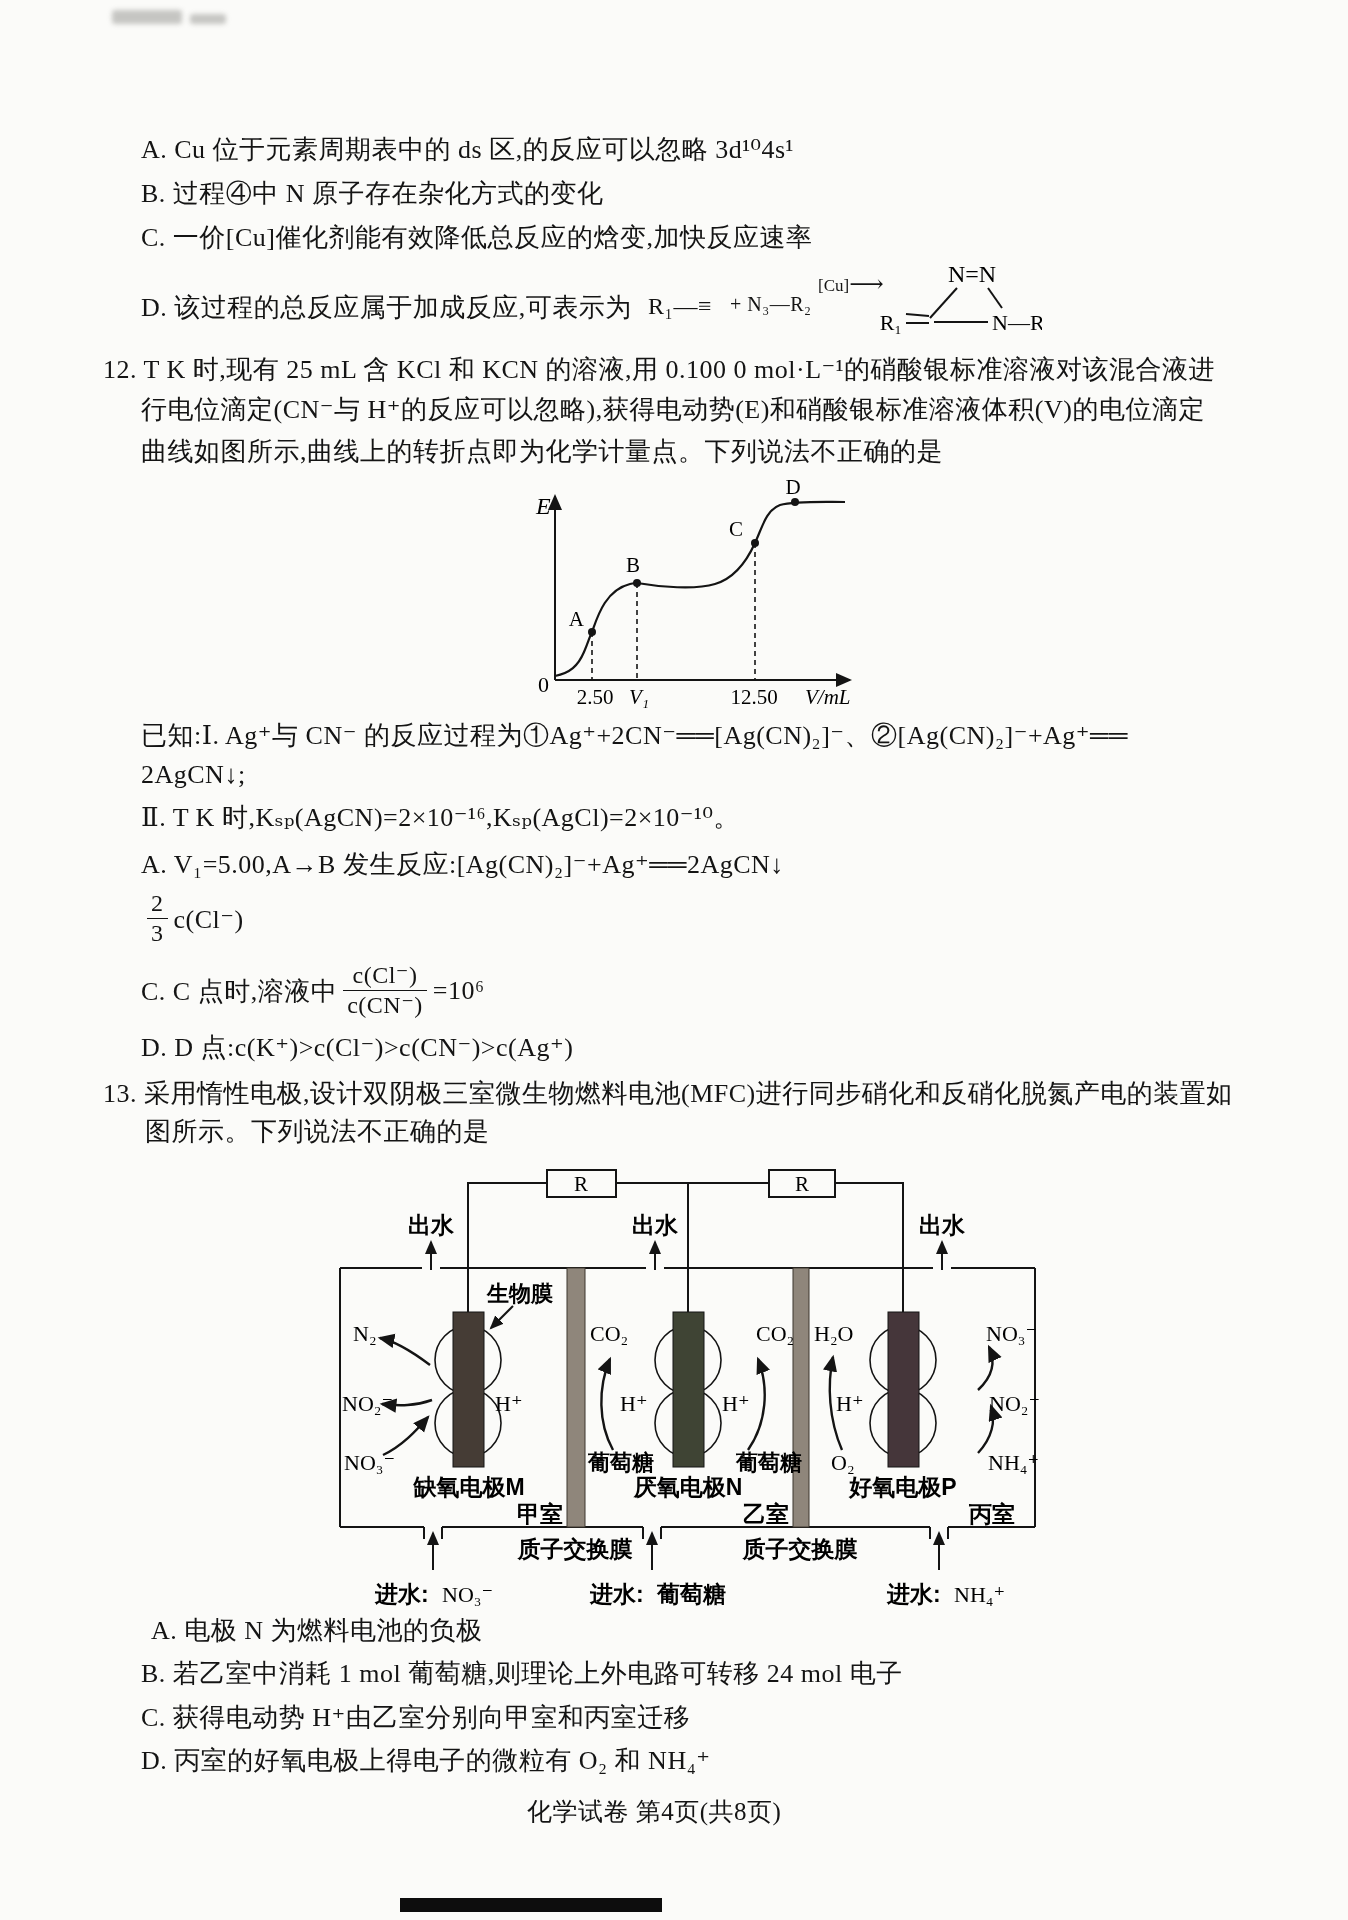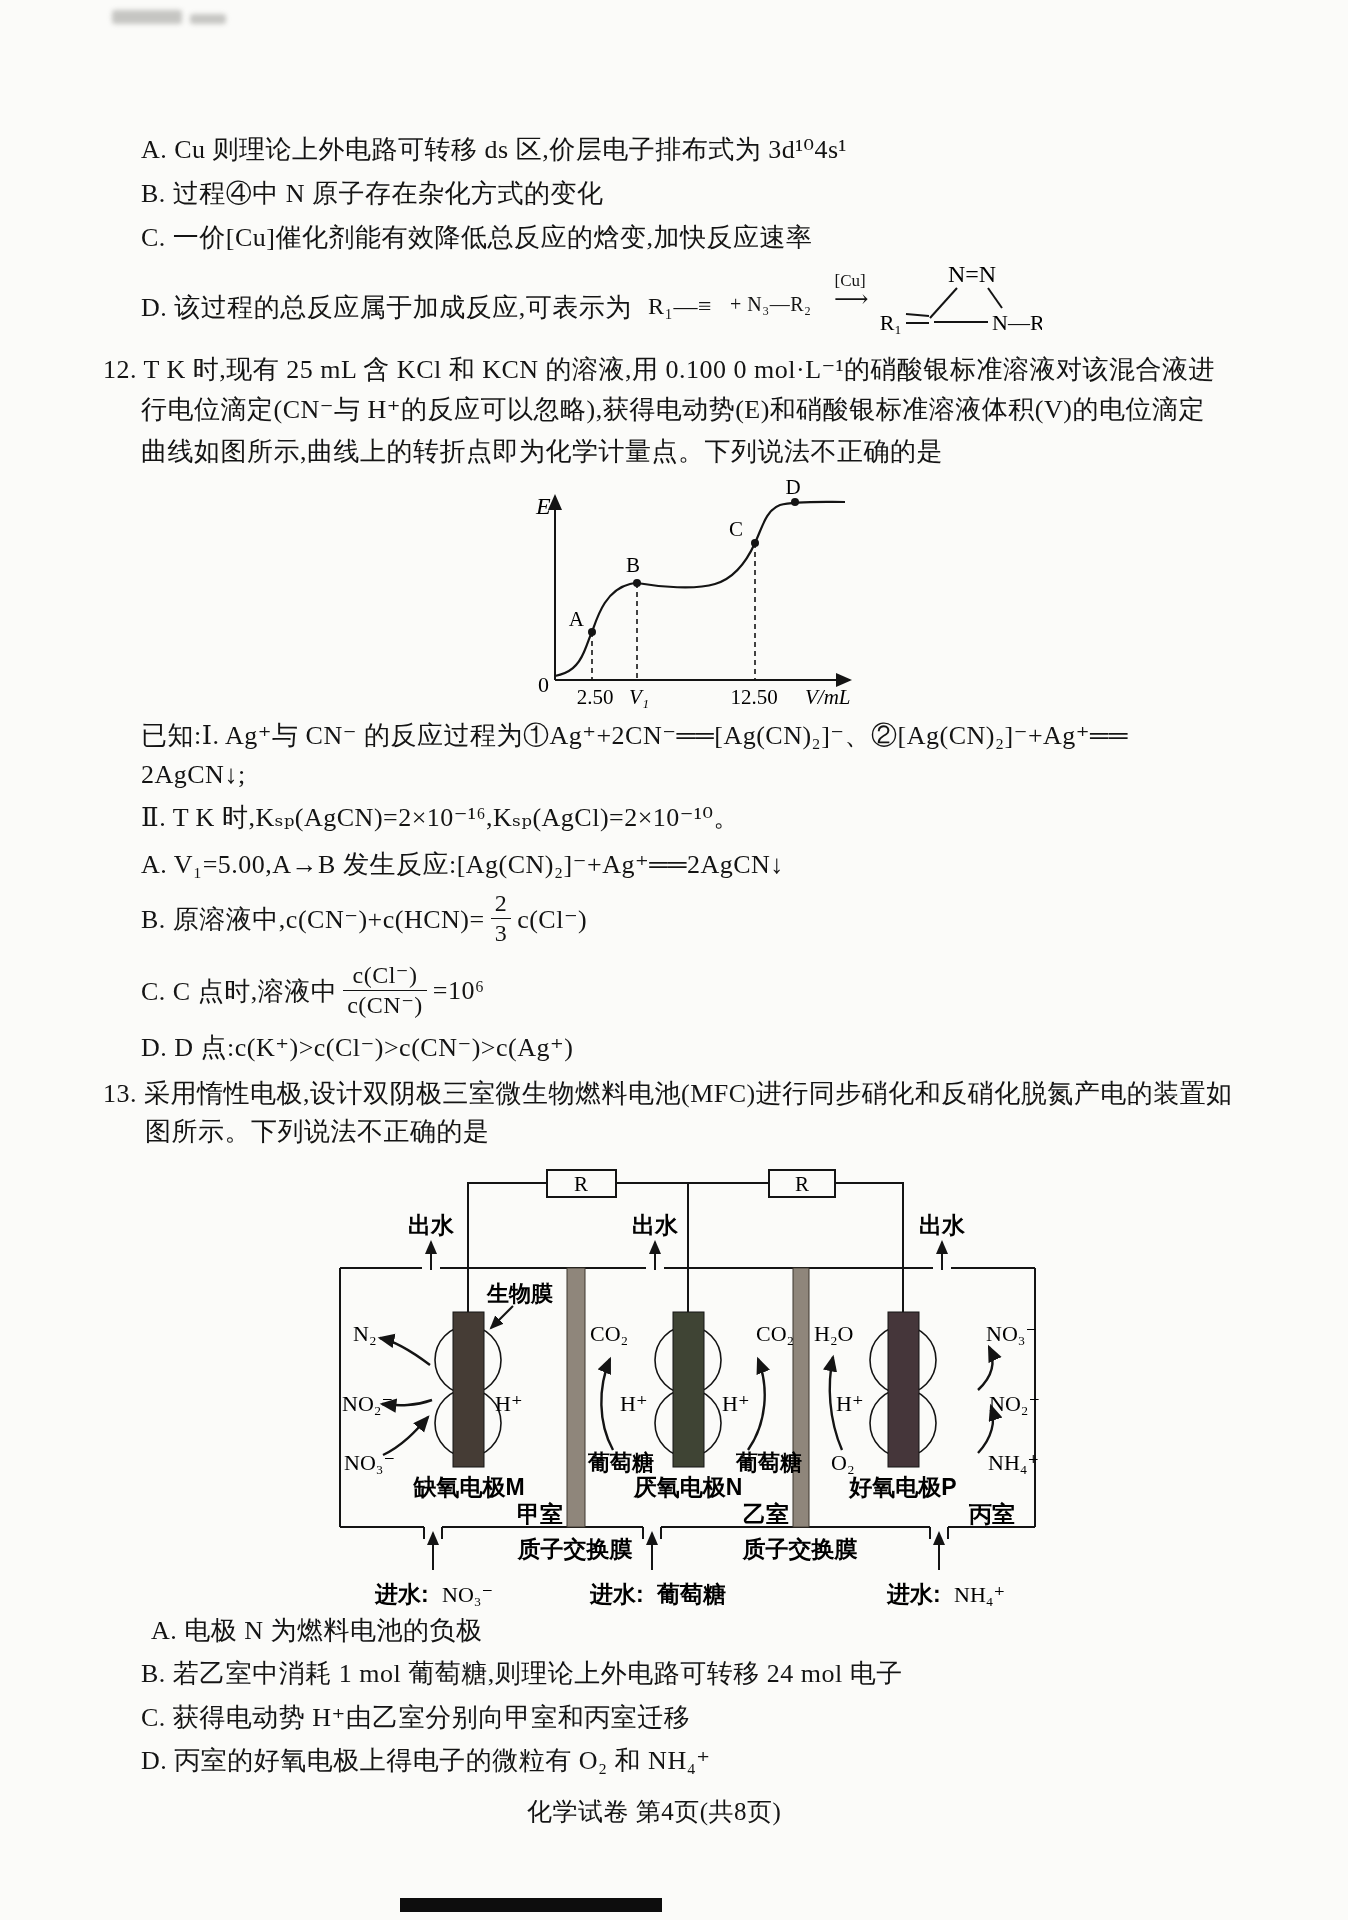--- a/index.html
+++ b/index.html
@@ -32,24 +32,22 @@
     vertical-align:middle;
     margin:0 6px;
     font-size:24px;
     line-height:1.15;
   }
   .frac .den { border-top:1.5px solid #141414; padding:1px 4px 0 4px; }
   .frac .num { padding:0 4px; }
   .arrow-stack {
     position:absolute;
     display:inline-flex;
-    flex-direction:column;
     align-items:center;
     line-height:1;
-    margin-left:16px;
   }
   .arrow-stack .cat { font-size:17px; margin-bottom:-2px; }
   .arrow-stack .arr { font-size:24px; letter-spacing:-2px; }
   .smudge {
     position:absolute; left:112px; top:6px; width:130px; height:26px;
     display:flex; gap:8px; filter:blur(2.5px); opacity:0.55;
   }
   .smudge i { display:block; background:#9a9a96; border-radius:3px; }
   .footer-bar {
     position:absolute; left:400px; top:1898px; width:262px; height:14px;
@@ -59,21 +57,21 @@
   .sans-bold { font-family:"Liberation Sans","DejaVu Sans",sans-serif; font-weight:bold; }
 </style>
 </head>
 <body>
 
 <div class="smudge">
   <i style="width:70px;height:14px;margin-top:4px"></i>
   <i style="width:36px;height:10px;margin-top:8px"></i>
 </div>
 
-<div class="line" style="left:141px;top:132px">A. Cu 则理论上外电路可转移 ds 区,价层电子排布式为 3d¹⁰4s¹</div>
+<div class="line" style="left:141px;top:132px">A. Cu 位于元素周期表中的 ds 区,的反应可以忽略 3d¹⁰4s¹</div>
 <div class="line" style="left:141px;top:176px">B. 过程④中 N 原子存在杂化方式的变化</div>
 <div class="line" style="left:141px;top:220px">C. 一价[Cu]催化剂能有效降低总反应的焓变,加快反应速率</div>
 <div class="line" style="left:141px;top:290px">D. 该过程的总反应属于加成反应,可表示为</div>
 <div class="line" style="left:648px;top:293px;font-size:24px">R₁—≡</div>
 <div class="line" style="left:730px;top:293px;font-size:20px">+ N₃—R₂</div>
 <div class="arrow-stack" style="left:818px;top:272px">
   <span class="cat">[Cu]</span>
   <span class="arr">⟶</span>
 </div>
 
@@ -121,21 +119,20 @@
   <text x="254" y="224" font-size="21" text-anchor="middle">12.50</text>
   <text x="305" y="224" font-size="21" font-style="italic">V/mL</text>
 </svg>
 
 <div class="line" style="left:141px;top:718px">已知:Ⅰ. Ag⁺与 CN⁻ 的反应过程为①Ag⁺+2CN⁻══[Ag(CN)₂]⁻、②[Ag(CN)₂]⁻+Ag⁺══</div>
 <div class="line" style="left:141px;top:760px">2AgCN↓;</div>
 <div class="line" style="left:141px;top:800px">Ⅱ. T K 时,Kₛₚ(AgCN)=2×10⁻¹⁶,Kₛₚ(AgCl)=2×10⁻¹⁰。</div>
 
 <div class="line" style="left:141px;top:847px">A. V₁=5.00,A→B 发生反应:[Ag(CN)₂]⁻+Ag⁺══2AgCN↓</div>
 <div class="frow" style="left:141px;top:885px;height:68px">
-  <span>B. 原溶液中,c(CN⁻)+c(HCN)=</span>
   <span class="frac">
     <span class="num">2</span>
     <span class="den">3</span>
   </span>
   <span>c(Cl⁻)</span>
 </div>
 <div class="frow" style="left:141px;top:953px;height:76px">
   <span>C. C 点时,溶液中</span>
   <span class="frac">
     <span class="num">c(Cl⁻)</span>

